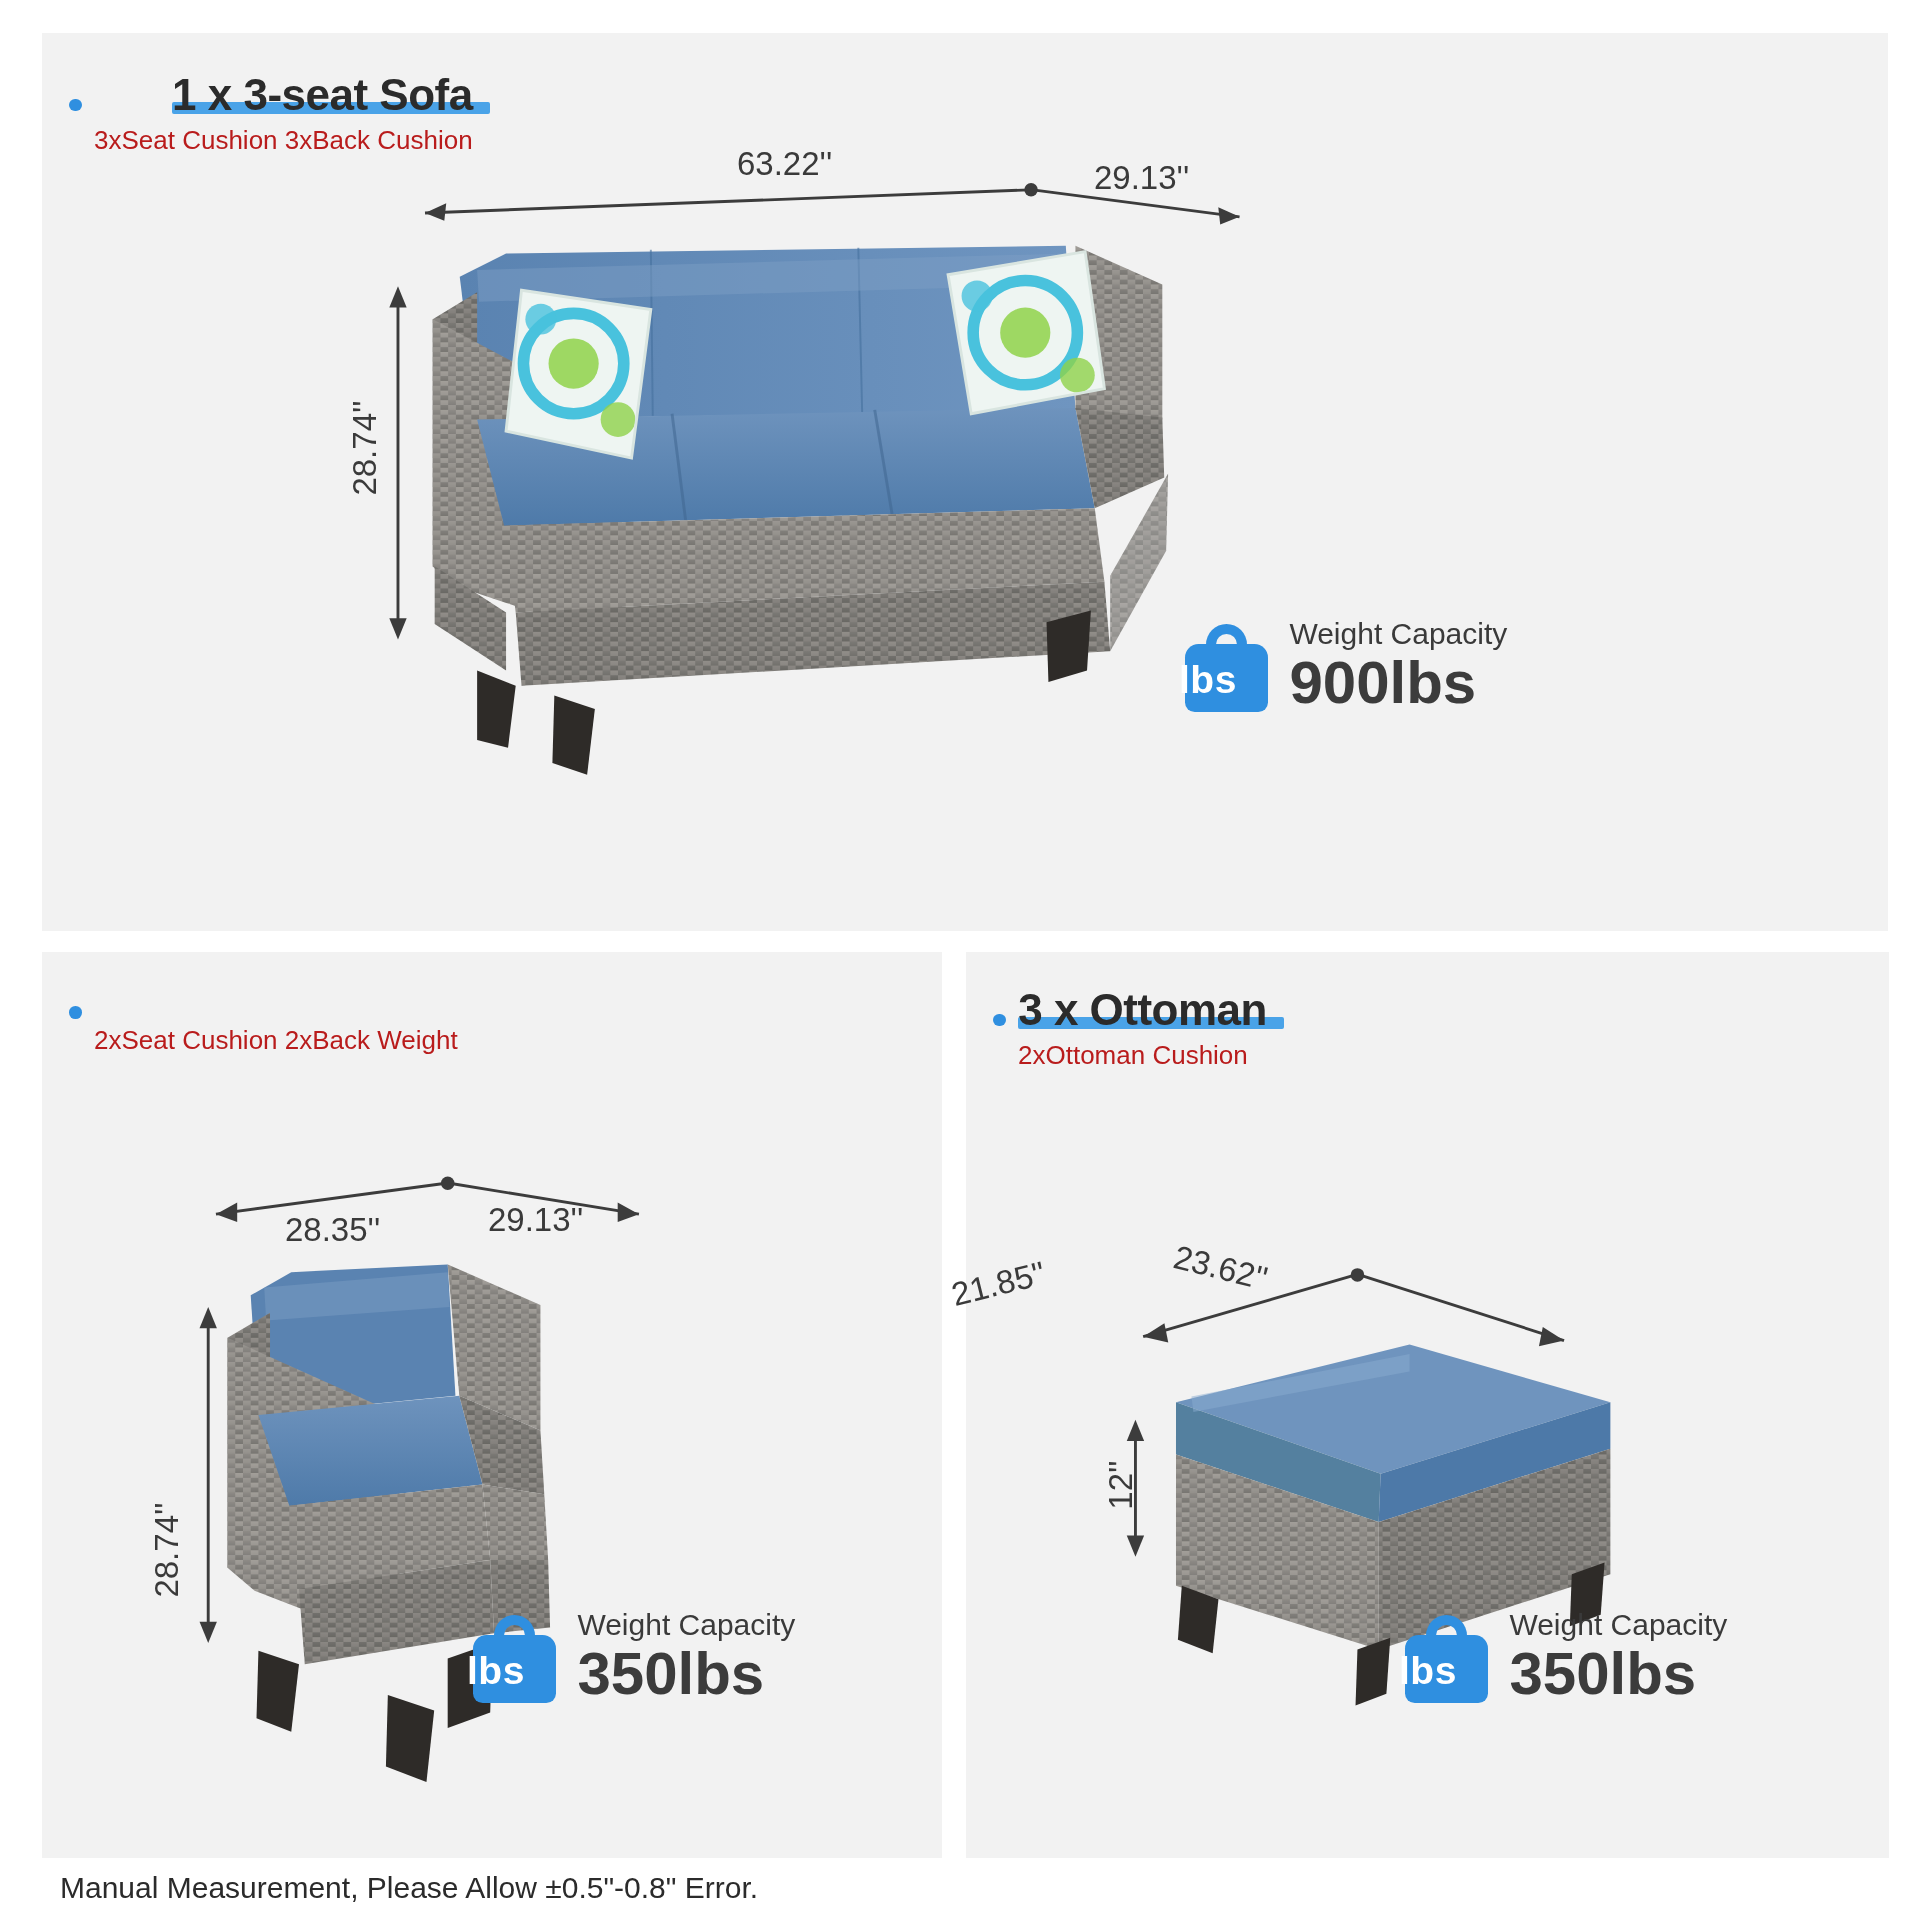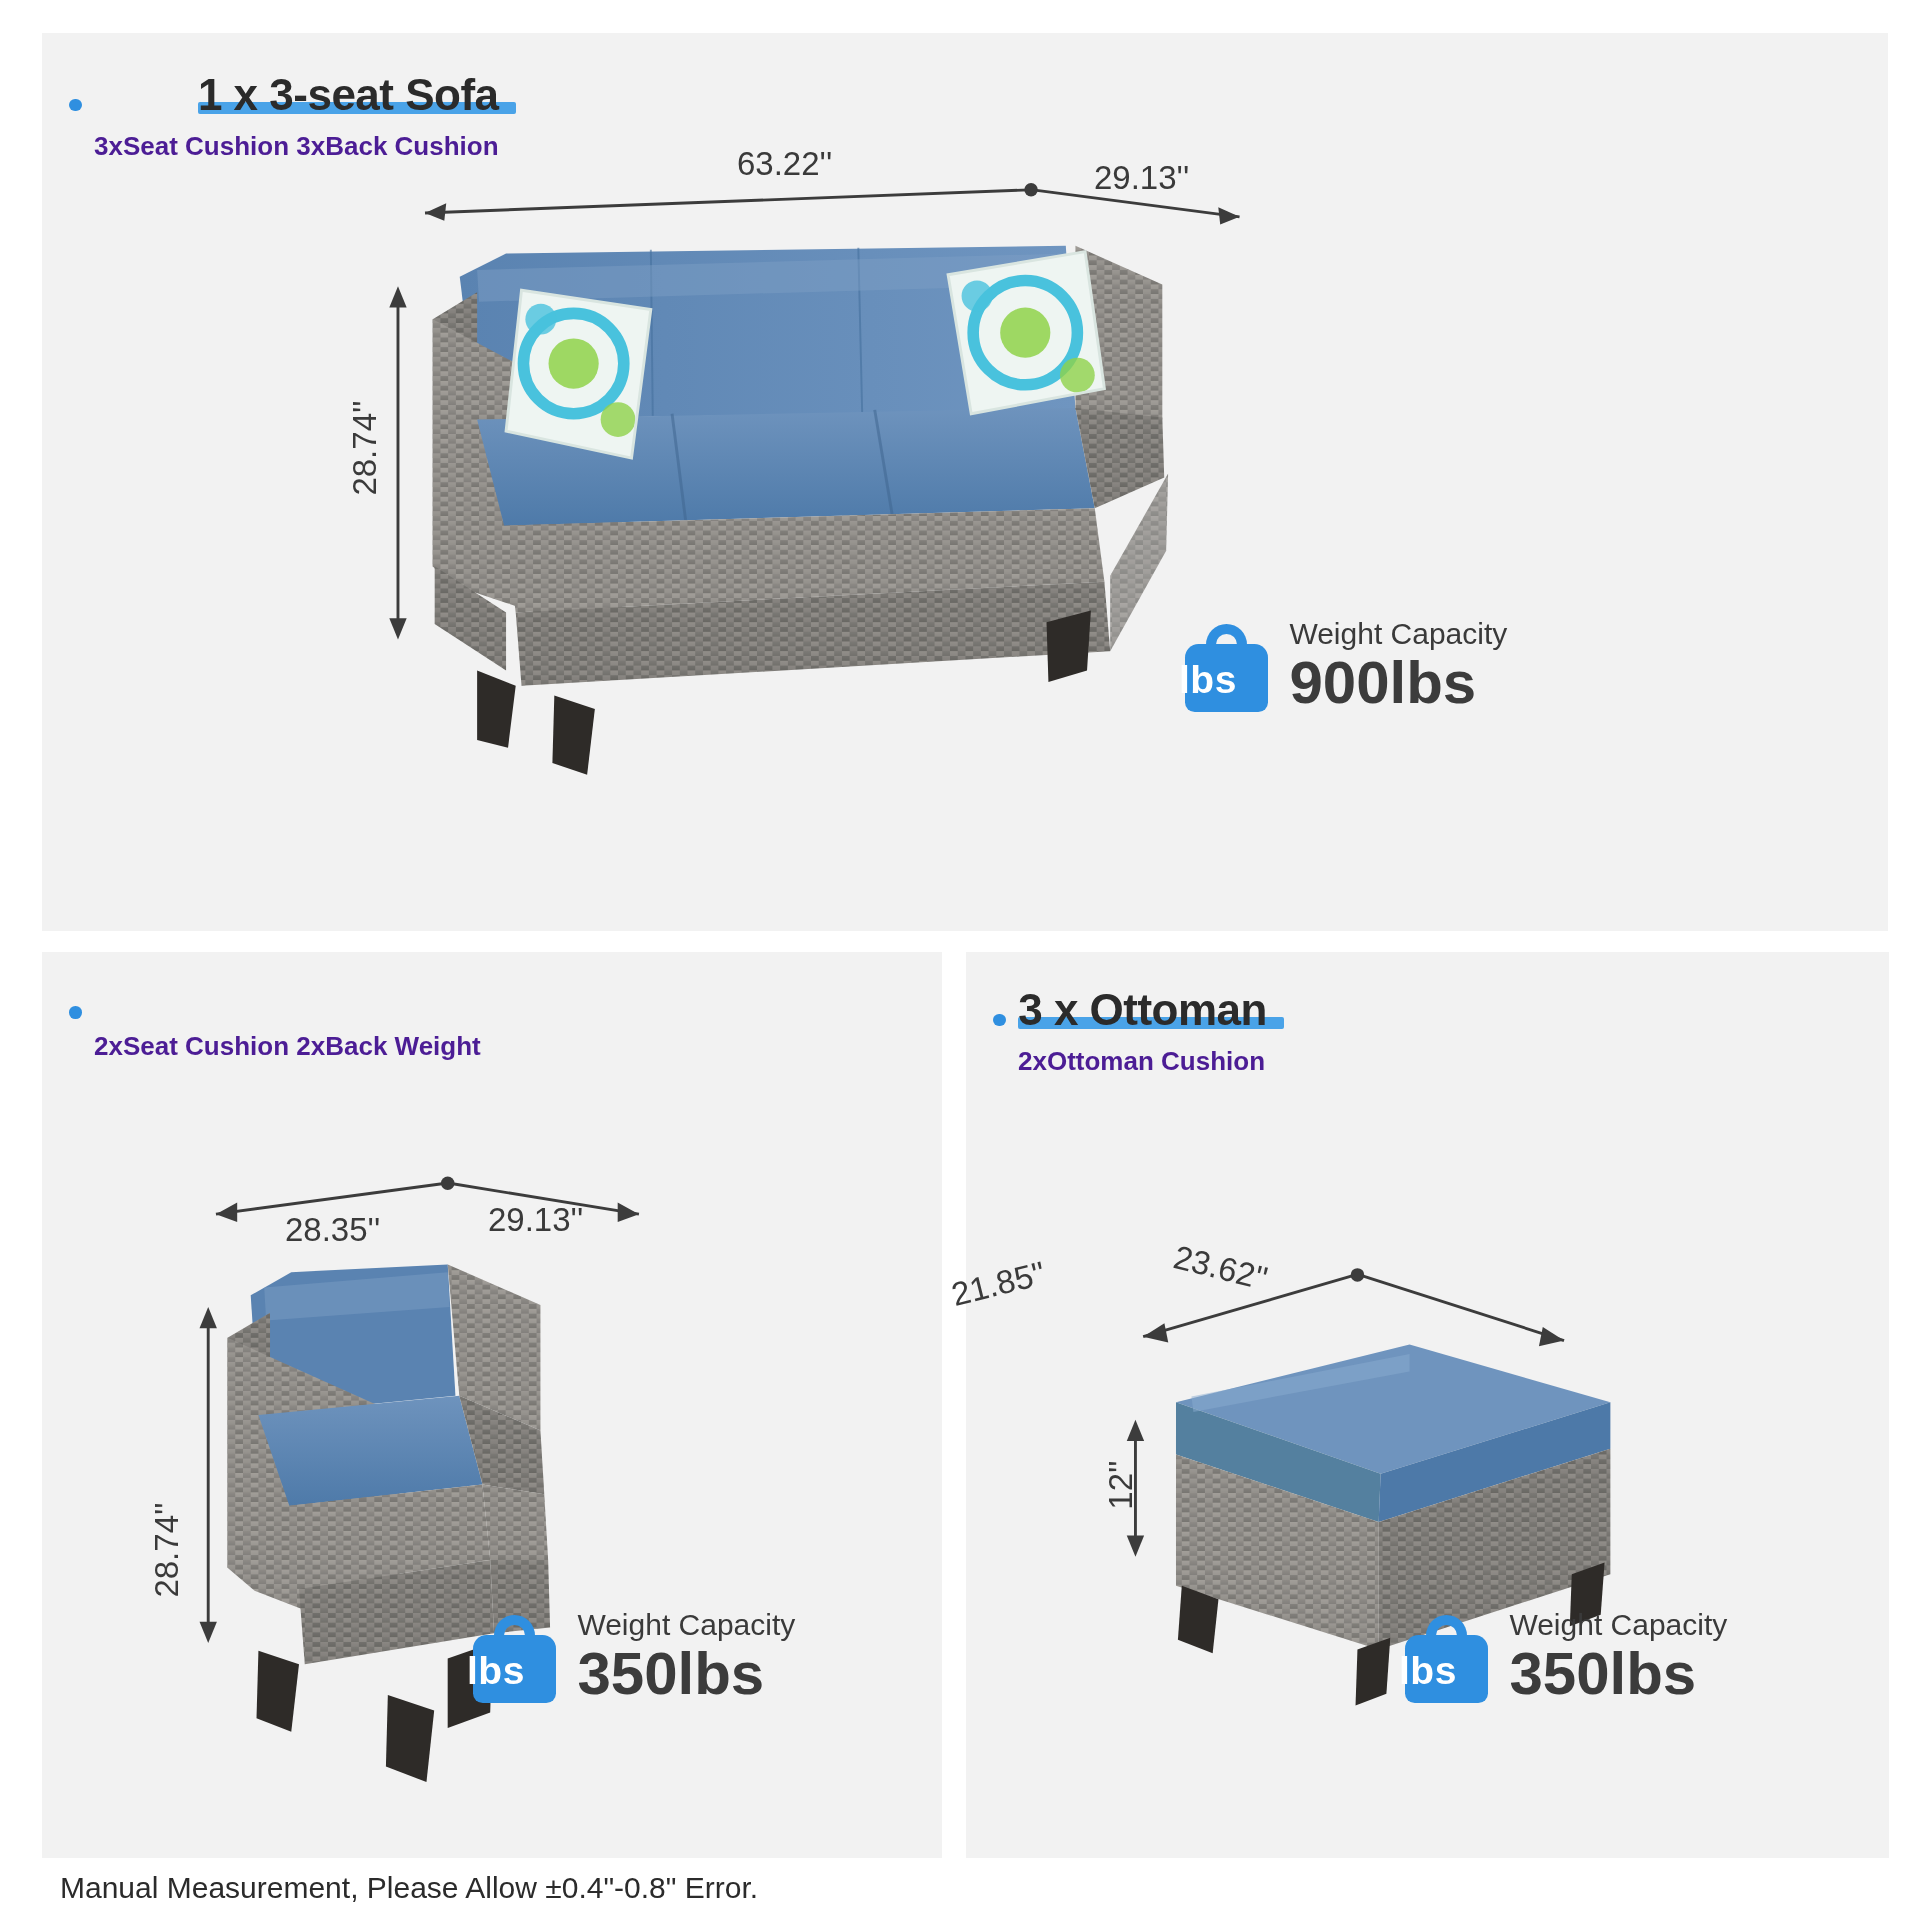--- a/index.html
+++ b/index.html
@@ -32,23 +32,22 @@
   .title{
     font-size:44px;font-weight:bold;color:#2b2b2b;
     letter-spacing:-0.5px;position:relative;z-index:2;
     white-space:nowrap;line-height:1.12;
   }
   .title-underline{
     position:absolute;left:0;right:-17.4px;bottom:4.8px;height:12.6px;
     background:#4aa3e8;z-index:1;border-radius:1.9px;
   }
   .subtitle{
-    font-size:26px;color:#4c1d95;margin-left:25px;margin-top:12px;
+    font-size:26px;color:#b91c1c;margin-left:25px;margin-top:6px;
     white-space:nowrap;
-    font-weight:bold;
   }
 
   
   .weight-badge{position:absolute;display:flex;align-items:center;}
   .lbs-icon{position:relative;width:95px;height:95px;flex:0 0 auto;}
   .lbs-body{
     position:absolute;left:5.8px;top:25px;width:83px;height:68px;
     background:#2f8fe0;border-radius:13.5px 13.5px 9.7px 9.7px;
   }
   .lbs-handle{
@@ -358,14 +357,14 @@
       <div class="lbs-body"></div>
       <div class="lbs-text">lbs</div>
     </div>
     <div class="weight-text">
       <div class="weight-label">Weight Capacity</div>
       <div class="weight-value">350lbs</div>
     </div>
   </div>
 </div>
 
-<div class="footnote">Manual Measurement, Please Allow ±0.4"-0.8" Error.</div>
+<div class="footnote">Manual Measurement, Please Allow ±0.5"-0.8" Error.</div>
 
 
 </body></html>

